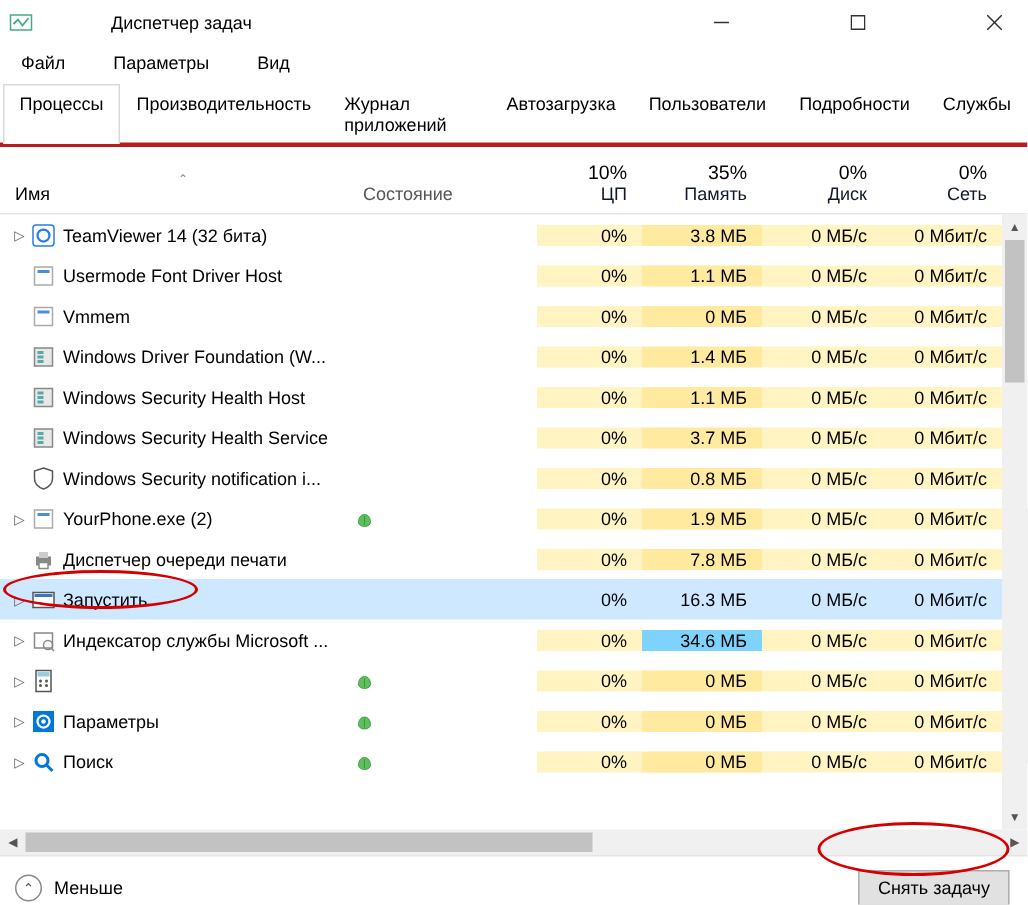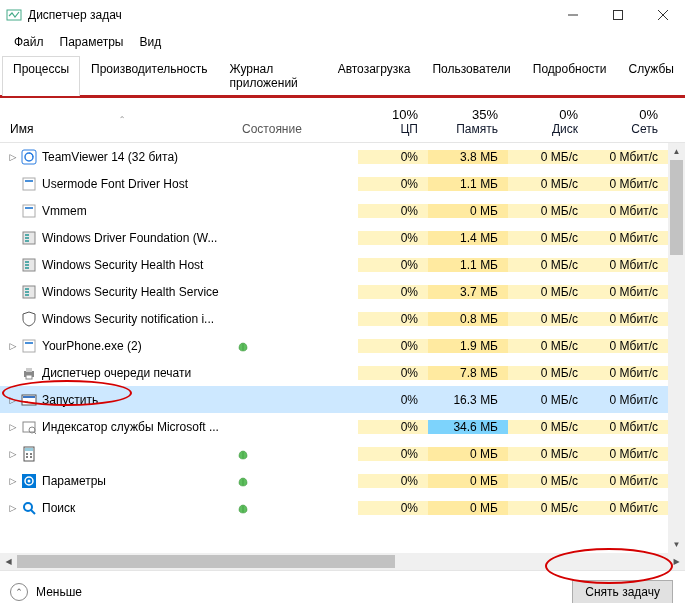--- a/index.html
+++ b/index.html
@@ -12,28 +12,29 @@
     overflow: hidden;
     position: relative;
   }
   
   .titlebar {
     height: 30px;
     display: flex;
     align-items: center;
     padding-left: 6px;
     border-bottom: none;
+    gap: 46px;
   }
   .titlebar .app-icon { width: 16px; height: 16px; margin-right: 6px; }
   .titlebar .title { flex: 1; font-size: 12px; color: #000; }
   .winbtn { width: 45px; height: 30px; display:flex; align-items:center; justify-content:center; }
   .winbtn svg { stroke:#333; stroke-width:1; fill:none; }
 
   
-  .menubar { display: flex; padding: 2px 4px 4px 6px; gap: 0; }
+  .menubar { display: flex; padding: 2px 4px 4px 6px; gap: 16px; }
   .menubar .mitem { padding: 3px 8px; font-size: 12px; color:#000; }
 
   
   .tabs { display: flex; border-bottom: 3px solid #b91c1c; padding-left: 2px; }
   .tab {
     padding: 5px 10px 6px 10px;
     font-size: 12px;
     color: #000;
     border: 1px solid transparent;
     border-bottom: none;

